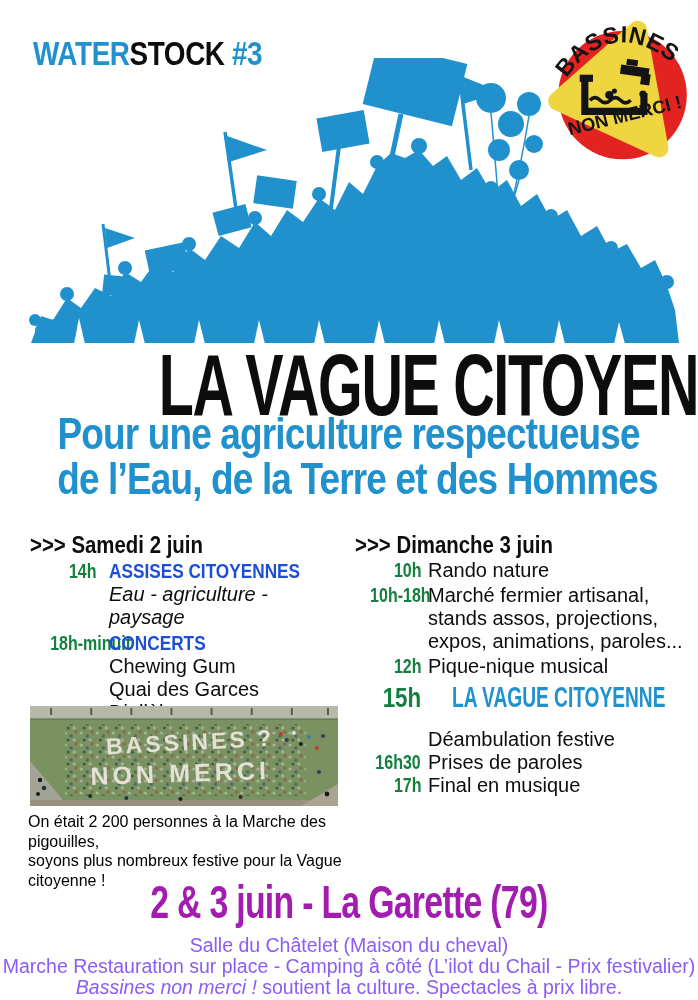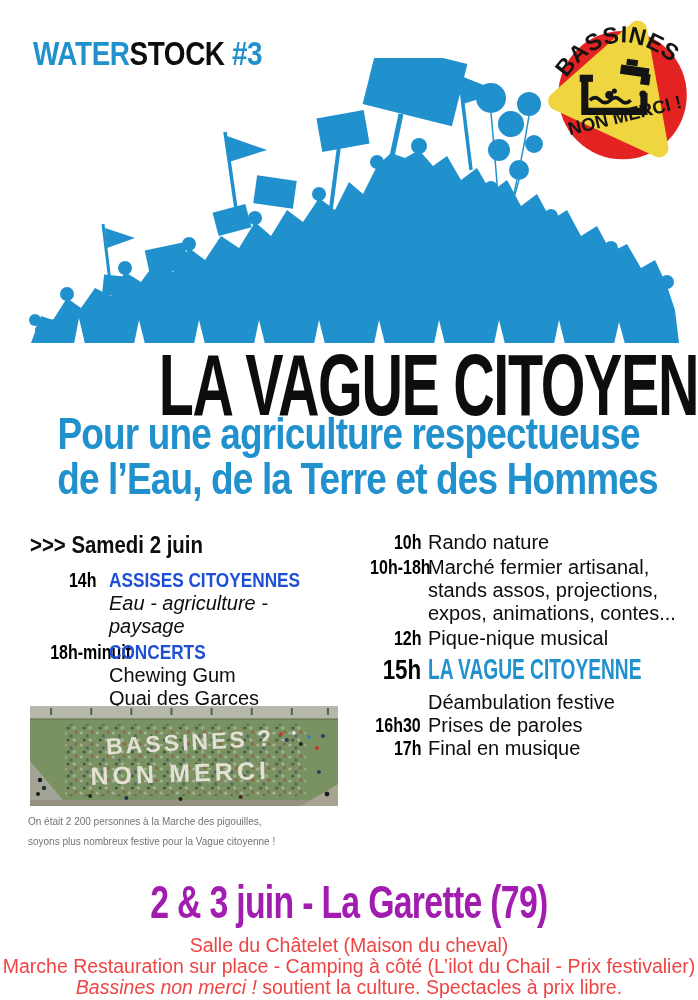--- a/index.html
+++ b/index.html
@@ -26,43 +26,43 @@
   .center-line{position:absolute;left:0;width:100%;text-align:center;}
   #main-title{top:341px;font-size:87px;font-weight:bold;line-height:88px;}
   #main-title .cx-c{transform:scaleX(0.66);letter-spacing:-2px;}
   #subtitle{top:411px;font-size:44px;font-weight:bold;line-height:45px;color:#2191CE;}
   #subtitle .cx-c{transform:scaleX(0.84);letter-spacing:-1px;}
 
   
   .col{position:absolute;top:531px;}
   #col-sat{left:30px;width:318px;}
   #col-sun{left:355px;width:330px;}
-  .col-header{font-size:24px;font-weight:bold;margin-bottom:9px;}
+  .col-header{font-size:24px;font-weight:bold;}
   .col-header .cx{transform:scaleX(0.85);}
   .srow{display:flex;align-items:baseline;line-height:23px;}
   .time{flex:0 0 66px;width:66px;text-align:right;margin-right:13px;
-        color:#000000;font-weight:bold;font-size:20px;}
+        color:#15803d;font-weight:bold;font-size:20px;}
   #col-sun .time{margin-right:7px;}
   .stext{font-size:20px;}
   .style-blue .stext{color:#1d4ed8;font-weight:bold;font-size:21px;}
   .style-italic .stext{font-style:italic;}
-  .style-blue-large{line-height:30px;margin-top:4px;margin-bottom:6px;}
+  .style-blue-large{line-height:30px;margin-top:4px;margin-bottom:15px;gap:24px;}
   .style-blue-large .time{font-size:28px;}
   .style-blue-large .stext{color:#2191CE;font-weight:bold;font-size:29px;}
   .style-blue-large .stext .cx{transform:scaleX(0.66);}
   .mt2{margin-top:2px;}
 
   
   #photo{position:absolute;left:30px;top:706px;width:308px;height:100px;}
-  #caption{position:absolute;left:28px;top:812px;width:340px;font-size:10px;line-height:19.5px;color:#737373;}
+  #caption{position:absolute;left:28px;top:812px;width:340px;font-size:16px;line-height:19.5px;color:#000000;}
 
   
   #date-line{top:869px;font-size:47px;font-weight:bold;line-height:66px;color:#a21caf;}
   #date-line .cx-c{transform:scaleX(0.72);letter-spacing:-1px;}
-  .foot{font-size:19.5px;line-height:21px;color:#ef4444;}
+  .foot{font-size:19.5px;line-height:21px;color:#8b5cf6;}
   #foot1{top:935px;}
   #foot2{top:956px;}
   #foot3{top:977px;}
   .it{font-style:italic;}
 </style>
 </head>
 <body>
 
 <div id="poster">
 
@@ -191,35 +191,36 @@
       <div class="time"><span class="cx-r"></span></div>
       <div class="stext">Quai des Garces</div>
     </div>
     <div class="srow">
       <div class="time"><span class="cx-r"></span></div>
       <div class="stext">Diallèle</div>
     </div>
   </div>
 
   <div id="col-sun" class="col">
+    <div class="col-header"><span class="cx">&gt;&gt;&gt; Dimanche 3 juin</span></div>
     <div class="srow">
       <div class="time"><span class="cx-r">10h</span></div>
       <div class="stext">Rando nature</div>
     </div>
     <div class="srow mt2">
       <div class="time"><span class="cx-r">10h-18h</span></div>
       <div class="stext">Marché fermier artisanal,</div>
     </div>
     <div class="srow">
       <div class="time"><span class="cx-r"></span></div>
       <div class="stext">stands assos, projections,</div>
     </div>
     <div class="srow">
       <div class="time"><span class="cx-r"></span></div>
-      <div class="stext">expos, animations, contes...</div>
+      <div class="stext">expos, animations, paroles...</div>
     </div>
     <div class="srow mt2">
       <div class="time"><span class="cx-r">12h</span></div>
       <div class="stext">Pique-nique musical</div>
     </div>
     <div class="srow style-blue-large">
       <div class="time"><span class="cx-r">15h</span></div>
       <div class="stext"><span class="cx">LA VAGUE CITOYENNE</span></div>
     </div>
     <div class="srow">

